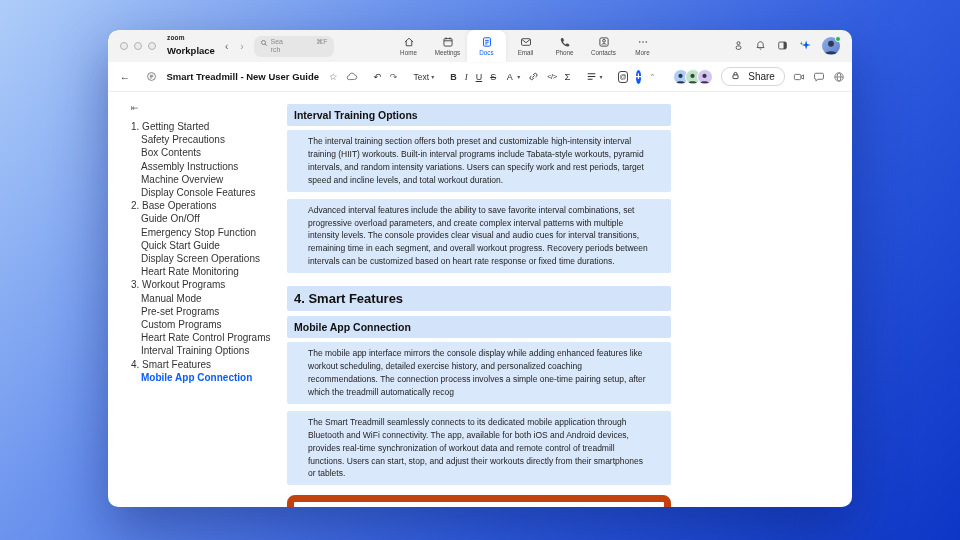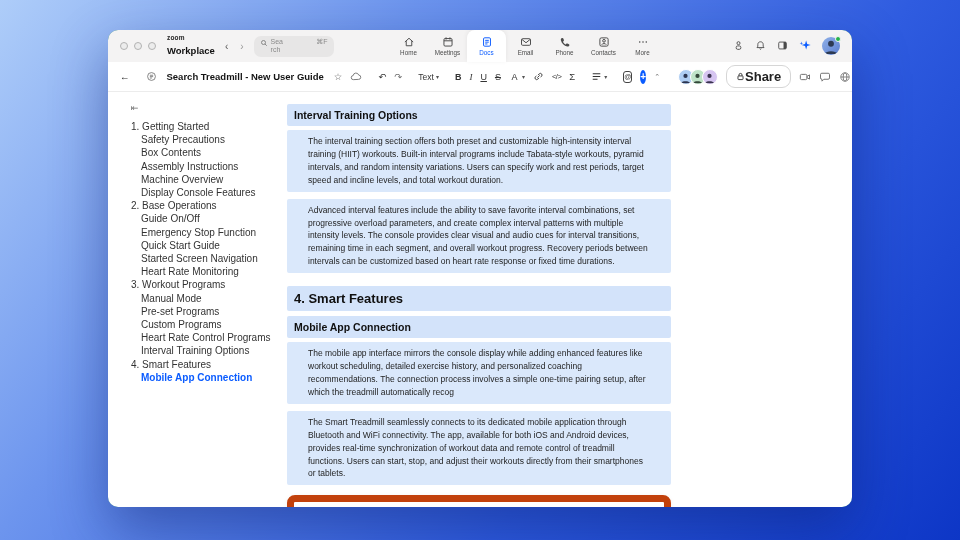--- a/index.html
+++ b/index.html
@@ -48,21 +48,21 @@
   .fmt.i { font-style:italic; font-family:"Liberation Serif",serif; }
   .fmt.u { text-decoration:underline; }
   .fmt.s { text-decoration:line-through; }
   .caret { font-size:6px; color:#555; }
   .code-ic { font-size:7.5px; letter-spacing:-.5px; }
   .cmt { width:12px; height:12px; border:1.1px solid #444; border-radius:3px; font-size:7px; display:flex; align-items:center; justify-content:center; color:#444; }
   .plus-btn { width:14px; height:14px; border-radius:50%; background:var(--accent); color:#fff; font-size:10px; line-height:13px; text-align:center; font-weight:700; }
   .collab { display:flex; margin-left:2px; }
   .collab .cav { width:16px; height:16px; border-radius:50%; border:1.5px solid #fff; margin-left:-4px; overflow:hidden; position:relative; }
   .collab .cav:first-child { margin-left:0; }
-  .share-btn { display:flex; align-items:center; gap:0; border:1px solid #d6d6d6; border-radius:9px; padding:3px 9px; font-size:13px; font-weight:700; color:#222; background:#fff; }
+  .share-btn { display:flex; align-items:center; gap:8px; border:1px solid #d6d6d6; border-radius:9px; padding:3px 9px; font-size:10px; font-weight:400; color:#222; background:#fff; }
   .sp { flex:1; }
   
   .main { flex:1; display:flex; background:#fff; overflow:hidden; }
   .sidebar { width:179px; flex:none; padding:11px 0 0 23px; }
   .collapse { color:#6b6b6b; font-size:9px; margin-bottom:7px; }
   .toc-item { font-size:10px; color:#333; line-height:13.2px; white-space:nowrap; cursor:default; }
   .toc-item.l2 { padding-left:10px; }
   .toc-item.active { color:var(--accent); font-weight:700; }
   .content { width:384px; flex:none; padding-top:12px; }
   .blk { border-radius:2px; }
@@ -194,21 +194,21 @@
 
   <div class="toolbar">
     <span class="tbtn">←</span>
     <span class="tdiv"></span>
     <span class="tbtn muted">
         <svg width="11" height="11" viewBox="0 0 16 16" fill="none" stroke="currentColor" stroke-width="1.2">
           <circle cx="8" cy="8" r="5.7"></circle>
           <path d="M5.6 6.2h4.8M5.6 8.2h4.8M5.6 10.2h3"></path>
         </svg>
       </span>
-    <span class="doc-title">Search Treadmill - New User Guide</span>
+    <span class="doc-title">Smart Treadmill - New User Guide</span>
     <span class="tbtn muted">☆</span>
     <span class="tbtn muted">
         <svg width="12" height="12" viewBox="0 0 16 16" fill="none" stroke="currentColor" stroke-width="1.2">
           <path d="M4.5 11.5a2.7 2.7 0 0 1-.3-5.4 3.8 3.8 0 0 1 7.4-.7 2.9 2.9 0 0 1-.4 5.8z"></path>
         </svg>
       </span>
     <span style="width:22px"></span>
     <span class="tbtn">↶</span>
     <span class="tbtn muted">↷</span>
     <span class="tdiv"></span>
@@ -293,21 +293,21 @@
           <div class="toc-item">1. Getting Started</div>
           <div class="toc-item l2">Safety Precautions</div>
           <div class="toc-item l2">Box Contents</div>
           <div class="toc-item l2">Assembly Instructions</div>
           <div class="toc-item l2">Machine Overview</div>
           <div class="toc-item l2">Display Console Features</div>
           <div class="toc-item">2. Base Operations</div>
           <div class="toc-item l2">Guide On/Off</div>
           <div class="toc-item l2">Emergency Stop Function</div>
           <div class="toc-item l2">Quick Start Guide</div>
-          <div class="toc-item l2">Started Screen Navigation</div>
+          <div class="toc-item l2">Display Screen Operations</div>
           <div class="toc-item l2">Heart Rate Monitoring</div>
           <div class="toc-item">3. Workout Programs</div>
           <div class="toc-item l2">Manual Mode</div>
           <div class="toc-item l2">Pre-set Programs</div>
           <div class="toc-item l2">Custom Programs</div>
           <div class="toc-item l2">Heart Rate Control Programs</div>
           <div class="toc-item l2">Interval Training Options</div>
           <div class="toc-item">4. Smart Features</div>
           <div class="toc-item l2 active">Mobile App Connection</div>
         </div>

